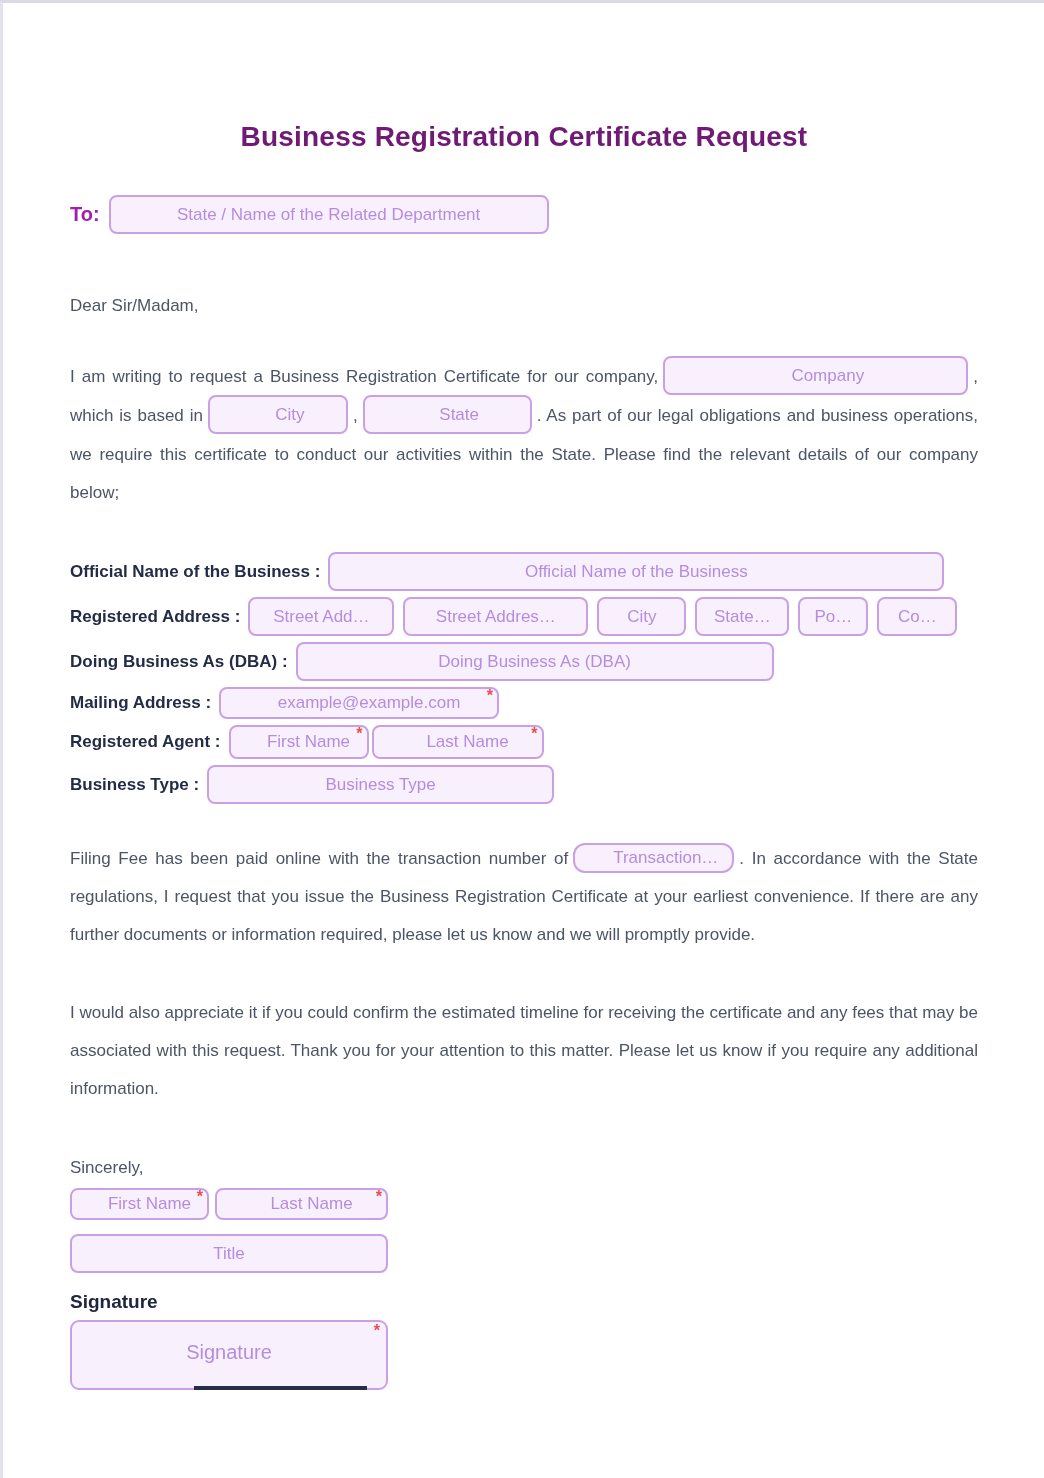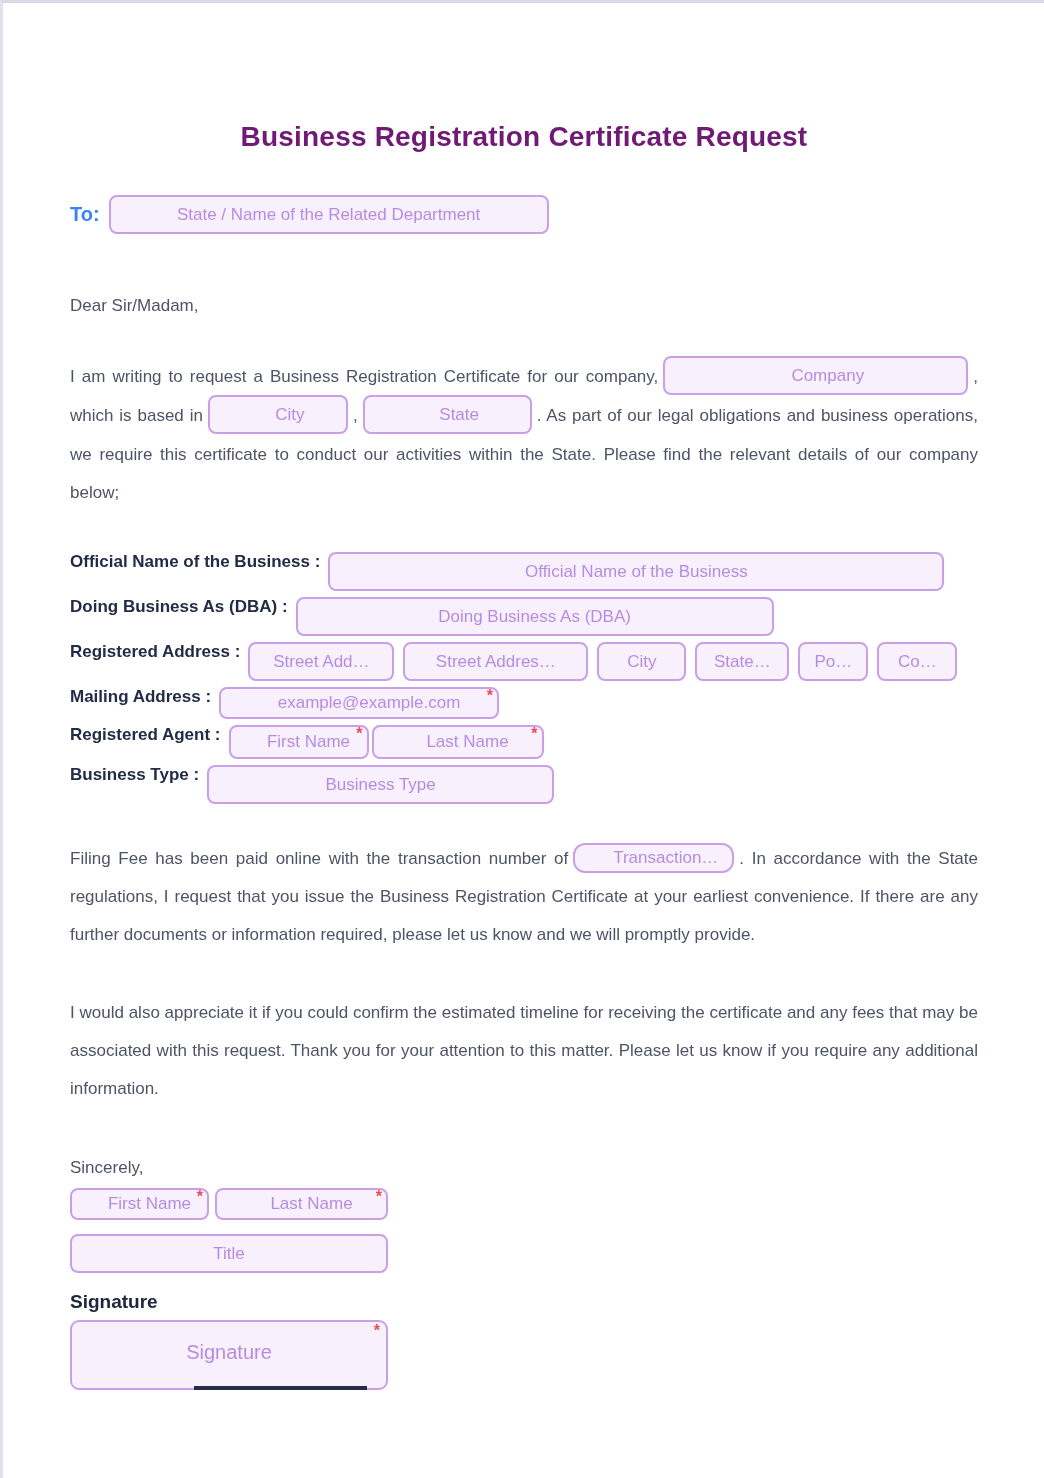--- a/index.html
+++ b/index.html
@@ -27,21 +27,21 @@
     letter-spacing: 0.2px;
   }
   .to-row {
     margin-top: 42px;
     display: flex;
     align-items: center;
   }
   .to-label {
     font-size: 20px;
     font-weight: bold;
-    color: #3b82f6;
+    color: #a21caf;
     margin-right: 9px;
   }
   .field {
     background: #f8f1fd;
     border: 2px solid #c9a0e8;
     border-radius: 8px;
     height: 39px;
     color: #b68ce0;
     font-size: 17px;
     text-align: center;
@@ -67,20 +67,21 @@
     display: inline-block;
     vertical-align: middle;
     margin: 0 5px;
     position: relative;
     top: -2px;
     padding-left: 24px;
   }
   .details { margin-top: 40px; }
   .detail-row {
     display: flex;
+    align-items: center;
     margin-bottom: 6px;
   }
   .detail-label {
     font-size: 17px;
     font-weight: bold;
     color: #232b47;
     white-space: nowrap;
     margin-right: 8px;
   }
   .req-wrap { position: relative; display: inline-block; }
@@ -151,35 +152,35 @@
   <p class="para para-1"><span>I am writing to request a Business Registration Certificate for our company,</span><input class="field inline-field" style="width: 305px;" type="text" placeholder="Company"><span>, which is based in</span><input class="field inline-field" style="width: 140px;" type="text" placeholder="City"><span>,</span><input class="field inline-field" style="width: 169px;" type="text" placeholder="State"><span>. As part of our legal obligations and business operations, we require this certificate to conduct our activities within the State. Please find the relevant details of our company below;</span></p>
 
   <div class="details">
 
     <div class="detail-row">
       <span class="detail-label">Official Name of the Business :</span>
       <input class="field" style="width: 616px;" type="text" placeholder="Official Name of the Business">
     </div>
 
     <div class="detail-row">
-      <span class="detail-label">Doing Business As (DBA) :</span>
-      <input class="field" style="width: 478px;" type="text" placeholder="Doing Business As (DBA)">
-    </div>
-
-    <div class="detail-row">
       <span class="detail-label">Registered Address :</span>
       <input class="field addr-gap" style="width: 146px;" type="text" placeholder="Street Add…">
       <input class="field addr-gap" style="width: 185px;" type="text" placeholder="Street Addres…">
       <input class="field addr-gap" style="width: 89px;" type="text" placeholder="City">
       <input class="field addr-gap" style="width: 94px;" type="text" placeholder="State…">
       <input class="field addr-gap" style="width: 70px;" type="text" placeholder="Po…">
       <input class="field" style="width: 80px;" type="text" placeholder="Co…">
     </div>
 
     <div class="detail-row">
+      <span class="detail-label">Doing Business As (DBA) :</span>
+      <input class="field" style="width: 478px;" type="text" placeholder="Doing Business As (DBA)">
+    </div>
+
+    <div class="detail-row">
       <span class="detail-label">Mailing Address :</span>
       <span class="req-wrap" style="width:280px;height:32px;">
         <input class="field" type="email" placeholder="example@example.com" style="">
         <span class="star">*</span>
       </span>
     </div>
 
     <div class="detail-row">
       <span class="detail-label">Registered Agent :</span>
       <span class="req-wrap" style="width:140px;height:34px;margin-right:3px;">

